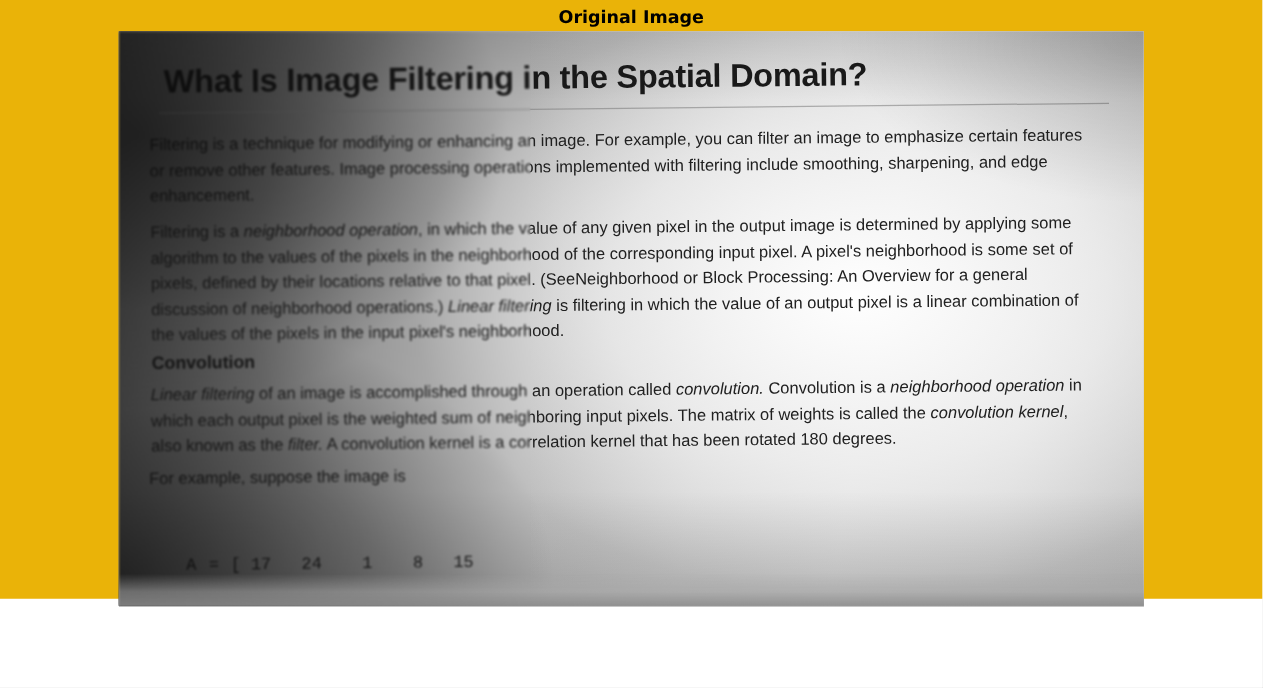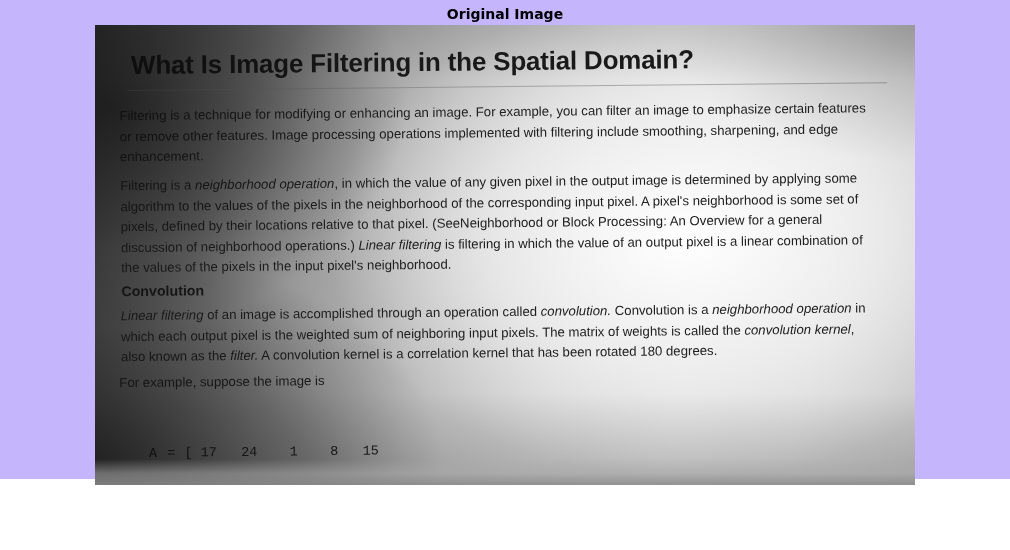--- a/index.html
+++ b/index.html
@@ -8,21 +8,21 @@
     background: #ffffff;
     width: 1010px;
     height: 550px;
     overflow: hidden;
     font-family: "Liberation Sans", sans-serif;
   }
   #page {
     position: relative;
     width: 1010px;
     height: 479px;
-    background: #c4b5fd;
+    background: #eab308;
   }
   #figure-title {
     position: absolute;
     top: 6px;
     left: 0;
     width: 1010px;
     text-align: center;
     font-size: 14px;
     font-weight: bold;
     color: #000000;

